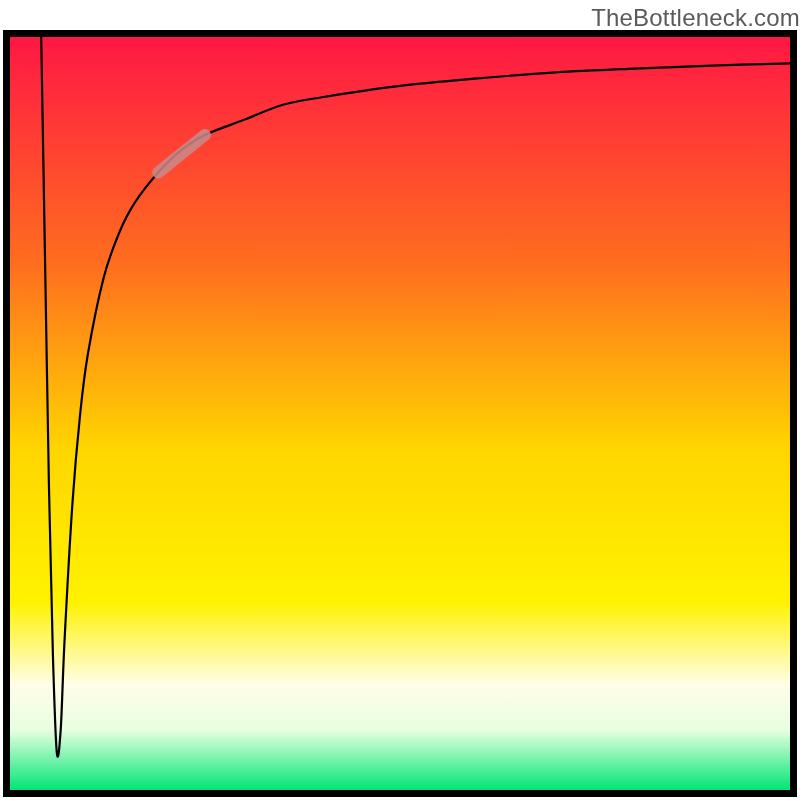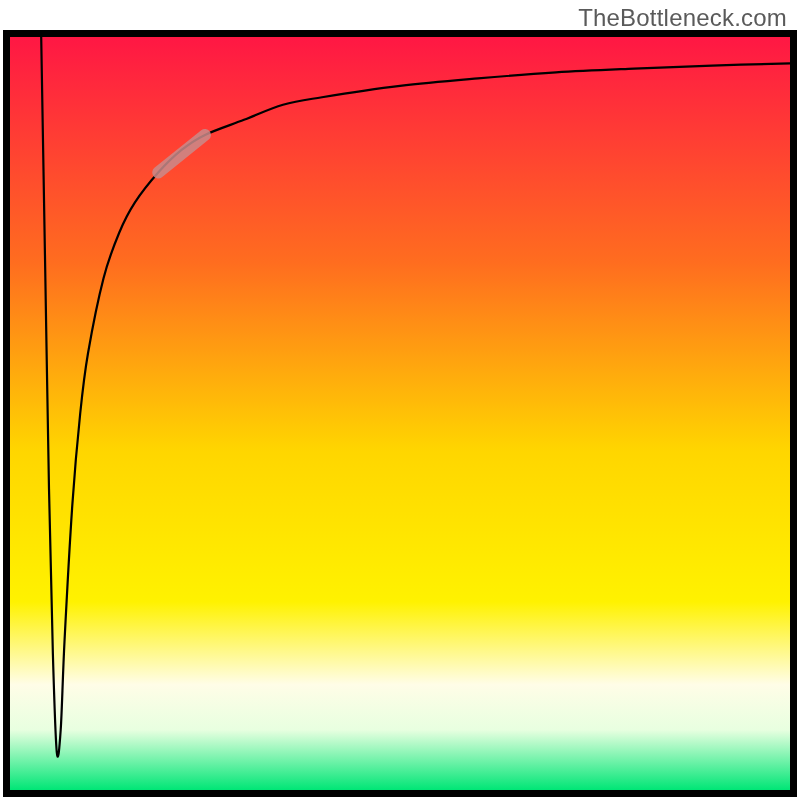--- a/index.html
+++ b/index.html
@@ -11,21 +11,21 @@
     background: #ffffff;
   }
   .container {
     width: 800px;
     height: 800px;
     position: relative;
   }
   .watermark {
     position: absolute;
     top: 4px;
-    right: 13px;
+    right: 0;
     font-size: 24px;
     color: #5a5a5a;
     font-weight: 500;
     letter-spacing: 0.2px;
   }
   .chart {
     position: absolute;
     top: 30px;
     left: 3px;
     width: 794px;

